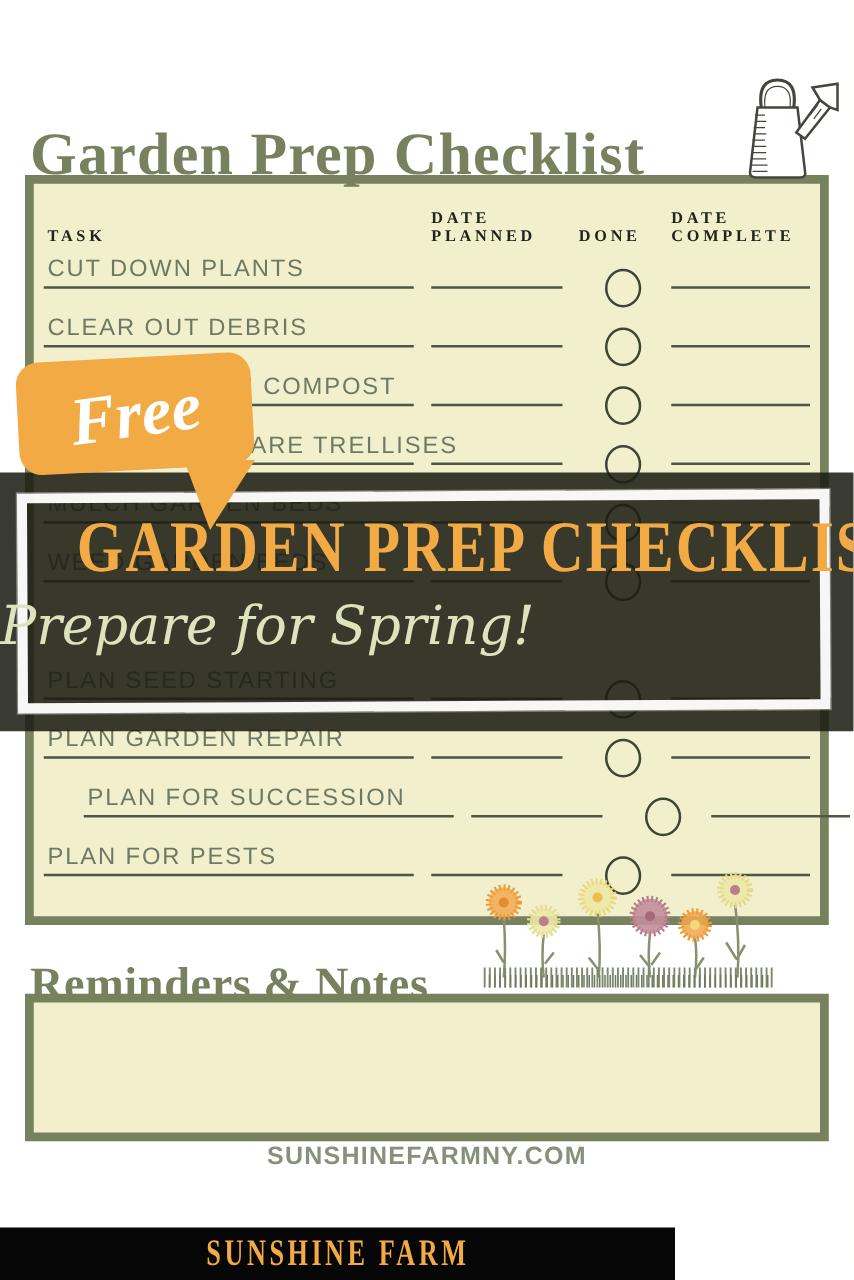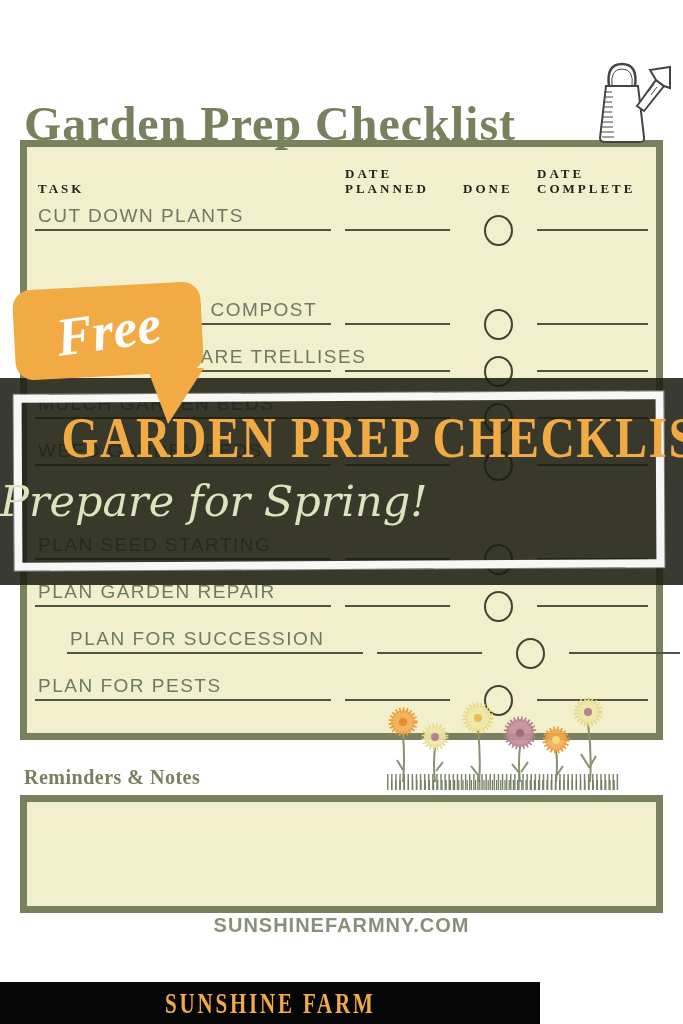--- a/index.html
+++ b/index.html
@@ -72,21 +72,21 @@
     transform:scaleX(0.82);white-space:nowrap;
   }
   .banner-subtitle{
     position:absolute;left:0;top:98px;width:100%;text-align:left;
     font-family:"DejaVu Serif",serif;font-style:italic;font-size:43px;
     color:var(--banner-subtitle,#dce3bd);white-space:nowrap;
   }
   
   .notes-heading{
     position:absolute;left:24px;top:766px;
-    font-family:"Liberation Serif",serif;font-weight:bold;font-size:20px;
+    font-family:"Liberation Serif",serif;font-weight:bold;font-size:37px;
     letter-spacing:0.5px;color:var(--sage-green,#77815e);z-index:3;white-space:nowrap;
   }
   .notes-box{
     position:absolute;left:20px;top:795px;width:643px;height:118px;
     box-sizing:border-box;border:7px solid var(--sage-green,#77815e);
     background:var(--cream,#f2efcd);z-index:1;
   }
   .website{
     position:absolute;left:0;top:914px;width:100%;text-align:center;
     font-weight:bold;font-size:20px;letter-spacing:1px;
@@ -142,20 +142,27 @@
   <div class="card"></div>
 
   <div class="col-head" style="left:38px;top:181px;">TASK</div>
   <div class="col-head" style="left:345px;top:166px;width:92px;">DATE PLANNED</div>
   <div class="col-head" style="left:463px;top:181px;">DONE</div>
   <div class="col-head" style="left:537px;top:166px;width:105px;font-family:Liberation Serif, serif;">DATE COMPLETE</div>
 
   <div id="rows">
       <div class="trow" style="top: 201px;">
       <span class="task-label">CUT DOWN PLANTS</span>
+      <div class="uline u-task"></div>
+      <div class="uline u-plan"></div>
+      <div class="done-circle"></div>
+      <div class="uline u-comp"></div>
+    </div>
+      <div class="trow" style="top: 248px;">
+      <span class="task-label">CLEAR OUT DEBRIS</span>
       <div class="uline u-task"></div>
       <div class="uline u-plan"></div>
       <div class="done-circle"></div>
       <div class="uline u-comp"></div>
     </div>
       <div class="trow" style="top: 295px;">
       <span class="task-label">SPREAD FRESH COMPOST</span>
       <div class="uline u-task"></div>
       <div class="uline u-plan"></div>
       <div class="done-circle"></div>

